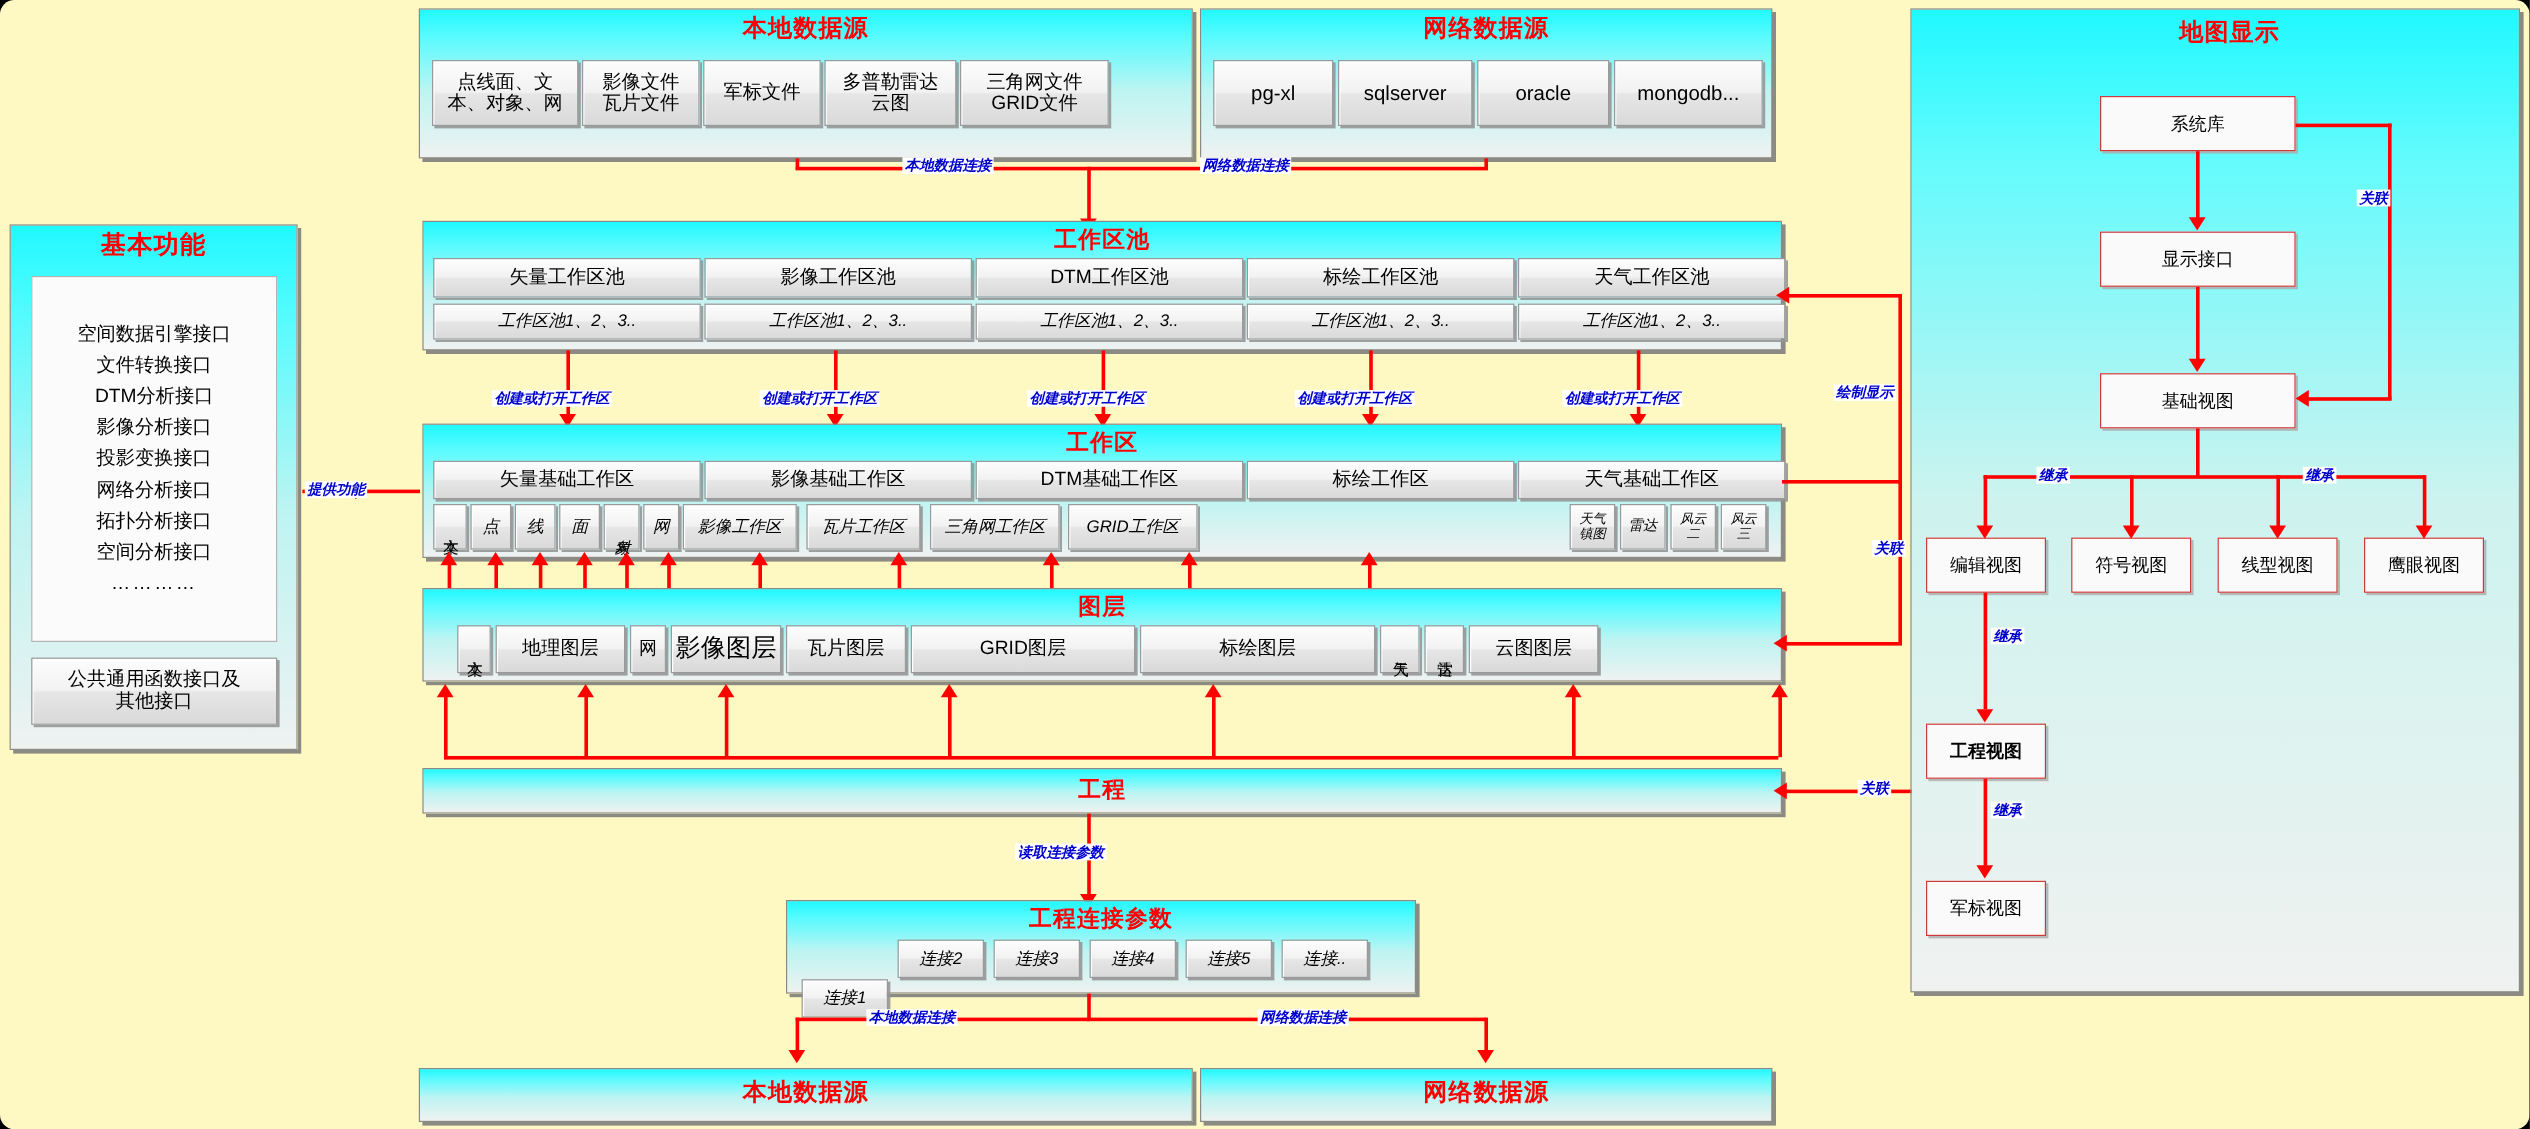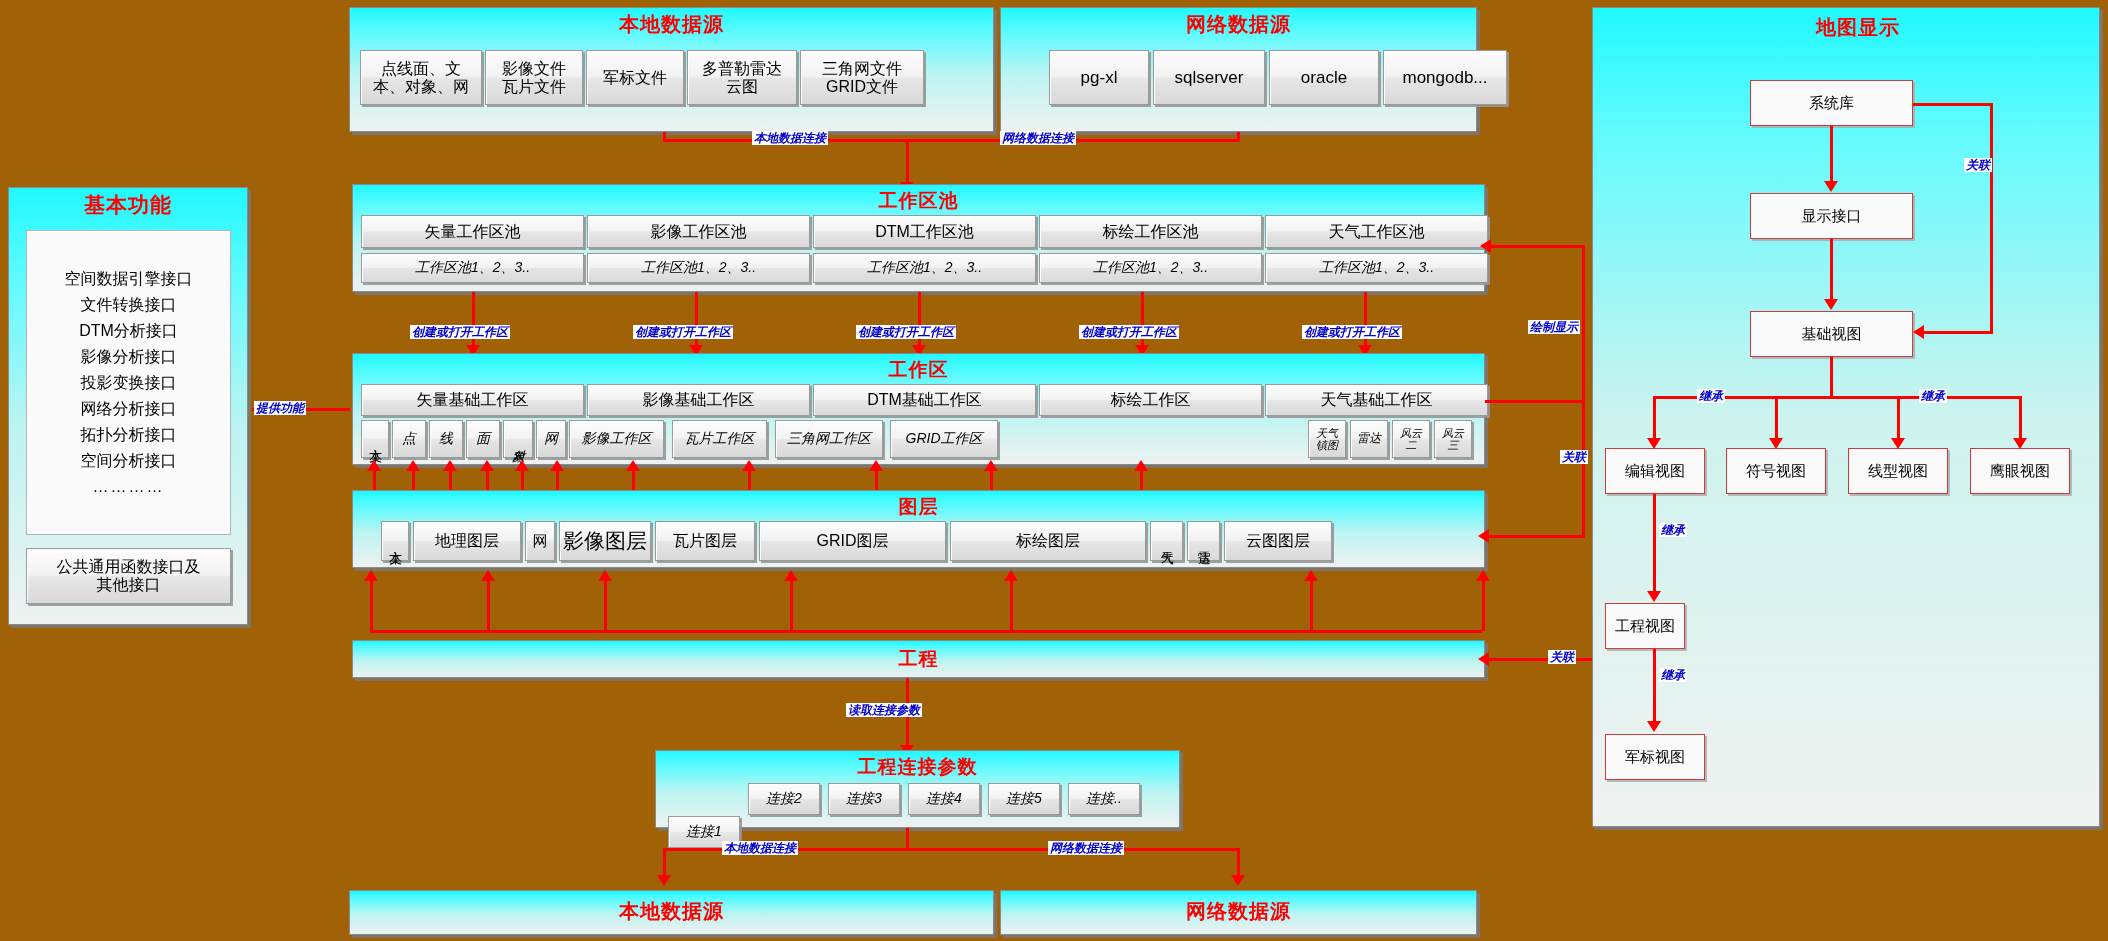--- a/index.html
+++ b/index.html
@@ -4,22 +4,23 @@
 <style>
   * { box-sizing: border-box; }
   html, body {
     margin: 0; padding: 0;
     background: #000;
     font-family: "Liberation Sans", "DejaVu Sans", sans-serif;
   }
   #stage {
     position: relative;
     width: 2108px; height: 941px;
-    background: #a16207;
+    background: #fef9c3;
     overflow: hidden;
+    border-radius: 12px;
   }
 
   
   .panel {
     position: absolute;
     background: linear-gradient(180deg, #1ff9ff 0%, #57fbff 18%, #bdf4f2 55%, #eef2f1 100%);
     border: 1px solid #8a8a8a;
     box-shadow: 3px 3px 0 rgba(120,120,120,.85);
   }
   .panel-title {
@@ -105,21 +106,21 @@
       <div class="btn" style="width:98px;height:55px;font-size:16px;">军标文件</div>
       <div class="btn" style="width:110px;height:55px;font-size:16px;">多普勒雷达
 云图</div>
       <div class="btn" style="width:124px;height:55px;font-size:16px;">三角网文件
 GRID文件</div>
     </div>
   </div>
 
   <div class="panel" style="left:1000px; top:7px; width:477px; height:125px;">
     <div class="panel-title" style="font-size:20px;">网络数据源</div>
-    <div style="position:absolute; left:10px; top:42px; display:flex; gap:4px;margin-left:38px;">
+    <div style="position:absolute; left:10px; top:42px; display:flex; gap:4px;">
       <div class="btn" style="width:100px;height:55px;font-size:17px;">pg-xl</div>
       <div class="btn" style="width:112px;height:55px;font-size:17px;">sqlserver</div>
       <div class="btn" style="width:110px;height:55px;font-size:17px;">oracle</div>
       <div class="btn" style="width:124px;height:55px;font-size:17px;">mongodb...</div>
     </div>
   </div>
 
   <div class="ln lnv" style="left:663px; top:132px; height:9px;"></div>
   <div class="ln lnh" style="left:663px; top:139px; width:245px;"></div>
   <div class="ln lnv" style="left:1237px; top:132px; height:9px;"></div>
@@ -332,21 +333,21 @@
   <div class="map-panel" style="left:1592px; top:7px; width:508px; height:820px;padding-left:24px;">
     <div class="panel-title" style="font-size:20px; padding-top:8px;">地图显示</div>
 
     <div class="node" style="left:157px; top:72px; width:163px; height:46px;">系统库</div>
     <div class="node" style="left:157px; top:185px; width:163px; height:46px;">显示接口</div>
     <div class="node" style="left:157px; top:303px; width:163px; height:46px;">基础视图</div>
     <div class="node" style="left:12px; top:440px; width:100px; height:46px;">编辑视图</div>
     <div class="node" style="left:133px; top:440px; width:100px; height:46px;">符号视图</div>
     <div class="node" style="left:255px; top:440px; width:100px; height:46px;">线型视图</div>
     <div class="node" style="left:377px; top:440px; width:100px; height:46px;">鹰眼视图</div>
-    <div class="node" style="left:12px; top:595px; width:80px; height:46px;">工程视图</div>
+    <div class="node" style="left:12px; top:595px; width:100px; height:46px;font-weight:bold;">工程视图</div>
     <div class="node" style="left:12px; top:726px; width:100px; height:46px;">军标视图</div>
 
     <div class="ln lnv" style="left:237px; top:118px; height:57px;"></div>
     <div class="arw arw-d" style="left:231px; top:173px;"></div>
 
     <div class="ln lnv" style="left:237px; top:231px; height:62px;"></div>
     <div class="arw arw-d" style="left:231px; top:291px;"></div>
 
     <div class="ln lnh" style="left:320px; top:95px; width:80px;"></div>
     <div class="ln lnv" style="left:397px; top:95px; height:230px;"></div>

